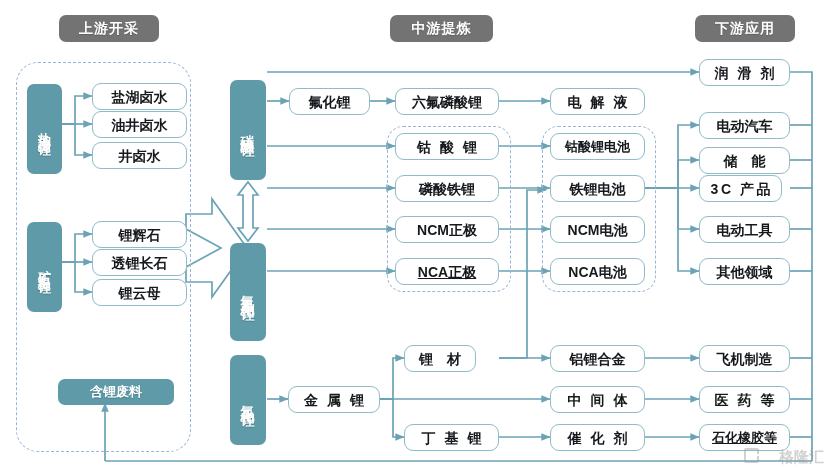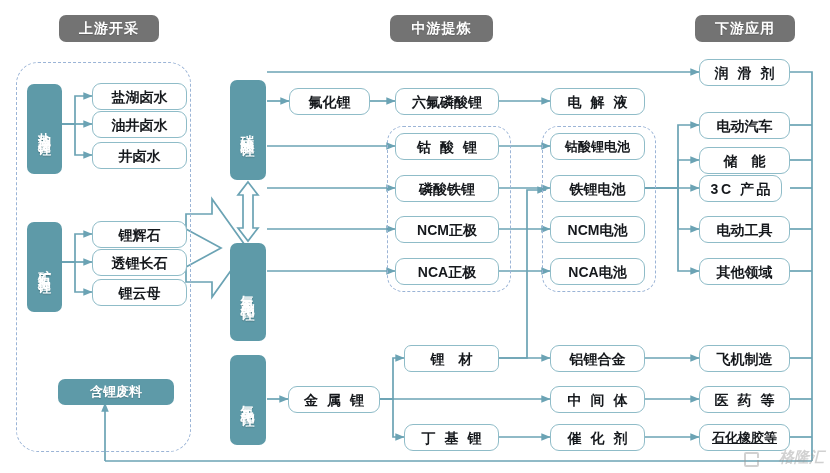--- a/index.html
+++ b/index.html
@@ -88,25 +88,24 @@
     background: transparent;
   }
   .dashgroup.tight { border-radius: 16px; }
 
   
   #watermark {
     position: absolute;
     right: 6px;
     bottom: 6px;
     display: flex;
-    align-items: flex-end;
+    align-items: flex-start;
     gap: 20px;
     opacity: .45;
     pointer-events: none;
-    font-style: italic;
   }
   #watermark .wm-mark {
     width: 15px; height: 15px;
     border: 2px solid #9a9a9a;
     border-radius: 2px;
     position: relative;
   }
   #watermark .wm-mark::after {
     content: "";
     position: absolute;
@@ -227,30 +226,30 @@
   <div class="node" style="left:92px; top:249px; width:95px;">透锂长石</div>
   <div class="node" style="left:92px; top:279px; width:95px;">锂云母</div>
 
   <div class="tealbox" style="left:58px; top:379px; width:116px; height:26px; font-size:13px;">含锂废料</div>
 
   <div class="tealbox vert" style="left:230px; top:80px;  width:36px; height:100px;">碳酸锂</div>
   <div class="tealbox vert" style="left:230px; top:243px; width:36px; height:98px;">氢氧化锂</div>
   <div class="tealbox vert" style="left:230px; top:355px; width:36px; height:90px;">氯化锂</div>
 
   <div class="node" style="left:289px; top:88px;  width:81px;">氟化锂</div>
-  <div class="node sp" style="left:404px; top:345px; width:95px;border-radius:7px;">锂  材</div>
+  <div class="node sp" style="left:404px; top:345px; width:72px;">锂  材</div>
   <div class="node sp2" style="left:288px; top:386px; width:92px;">金 属 锂</div>
   <div class="node sp2" style="left:404px; top:424px; width:95px;">丁 基 锂</div>
 
   <div class="node" style="left:395px; top:88px; width:104px;">六氟磷酸锂</div>
 
   <div class="node sp2" style="left:395px; top:133px; width:104px;">钴 酸 锂</div>
   <div class="node" style="left:395px; top:175px; width:104px;">磷酸铁锂</div>
   <div class="node" style="left:395px; top:216px; width:104px;">NCM正极</div>
-  <div class="node" style="left:395px; top:258px; width:104px;">NCA正极</div>
+  <div class="node" style="left:395px; top:258px; width:104px;text-decoration:underline;">NCA正极</div>
 
   <div class="node sp2" style="left:550px; top:88px; width:95px;">电 解 液</div>
 
   <div class="node small" style="left:550px; top:133px; width:95px;">钴酸锂电池</div>
   <div class="node" style="left:550px; top:175px; width:95px;">铁锂电池</div>
   <div class="node" style="left:550px; top:216px; width:95px;">NCM电池</div>
   <div class="node" style="left:550px; top:345px; width:95px;">铝锂合金</div>
 
   <div class="node" style="left:550px; top:258px; width:95px;">NCA电池</div>
   <div class="node sp2" style="left:550px; top:386px; width:95px;">中 间 体</div>

